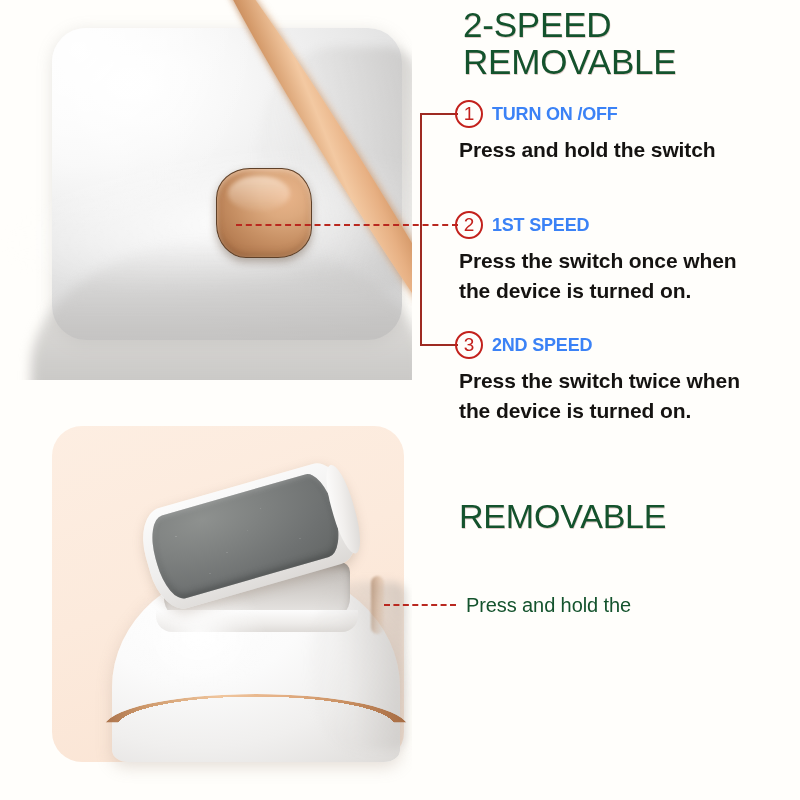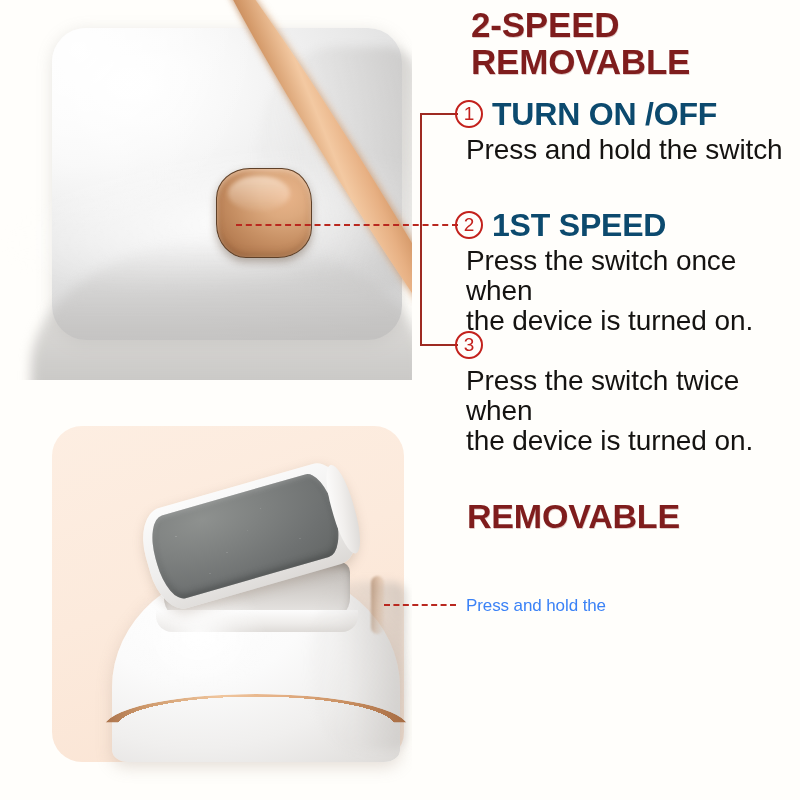--- a/index.html
+++ b/index.html
@@ -290,26 +290,25 @@
   
   .lead-2 { left: 236px; top: 224px; width: 222px; }
   
   .stub-3 { left: 420px; top: 344px; width: 38px; }
   
   .lead-head { left: 384px; top: 604px; width: 72px; }
 
   
   .heading-red {
     position: absolute;
-    color: #7f1d1d;
-    font-weight: bold;
+    color: #14532d;
+    font-weight: normal;
     letter-spacing: -0.2px;
     line-height: 1.06;
     text-shadow: 0.5px 0.5px 0 rgba(120,20,16,0.22);
-    margin-left: 8px;
   }
   #hdr-speed {
     left: 463px;
     top: 6px;
     width: 330px;
     font-size: 35px;
   }
   #hdr-head {
     left: 459px;
     top: 498px;
@@ -334,45 +333,46 @@
     border: 2.3px solid #c3211c;
     border-radius: 50%;
     color: #c3211c;
     font-size: 19px;
     font-weight: normal;
     line-height: 24px;
     text-align: center;
     box-sizing: border-box;
   }
   .step-title {
-    color: #0c4a6e;
-    font-size: 32px;
+    color: #3b82f6;
+    font-size: 18px;
     font-weight: bold;
     letter-spacing: -0.2px;
     white-space: nowrap;
   }
   .step-body {
     margin-top: 5px;
-    margin-left: 11px;
+    margin-left: 4px;
     color: #151311;
-    font-size: 28px;
+    font-size: 21px;
     line-height: 30px;
     letter-spacing: -0.1px;
+    font-weight: bold;
   }
   #step-1 { top: 98px; }
   #step-2 { top: 209px; }
   #step-3 { top: 329px; }
 
   #head-body {
     position: absolute;
     left: 466px;
     top: 590px;
     width: 330px;
-    color: #3b82f6;
-    font-size: 17px;
+    color: #14532d;
+    font-size: 20px;
     line-height: 31px;
     letter-spacing: -0.1px;
   }
 </style>
 </head>
 <body>
 
 <div id="page">
 
   <div class="panel-top">
@@ -437,20 +437,21 @@
     </div>
     <div class="step-body">
       <div>Press the switch once when</div>
       <div>the device is turned on.</div>
     </div>
   </div>
 
   <div class="step" id="step-3">
     <div class="step-title-row">
       <div class="num-circle">3</div>
+      <div class="step-title">2ND SPEED</div>
     </div>
     <div class="step-body">
       <div>Press the switch twice when</div>
       <div>the device is turned on.</div>
     </div>
   </div>
 
   <div class="heading-red" id="hdr-head">
     <div>REMOVABLE</div>
   </div>

